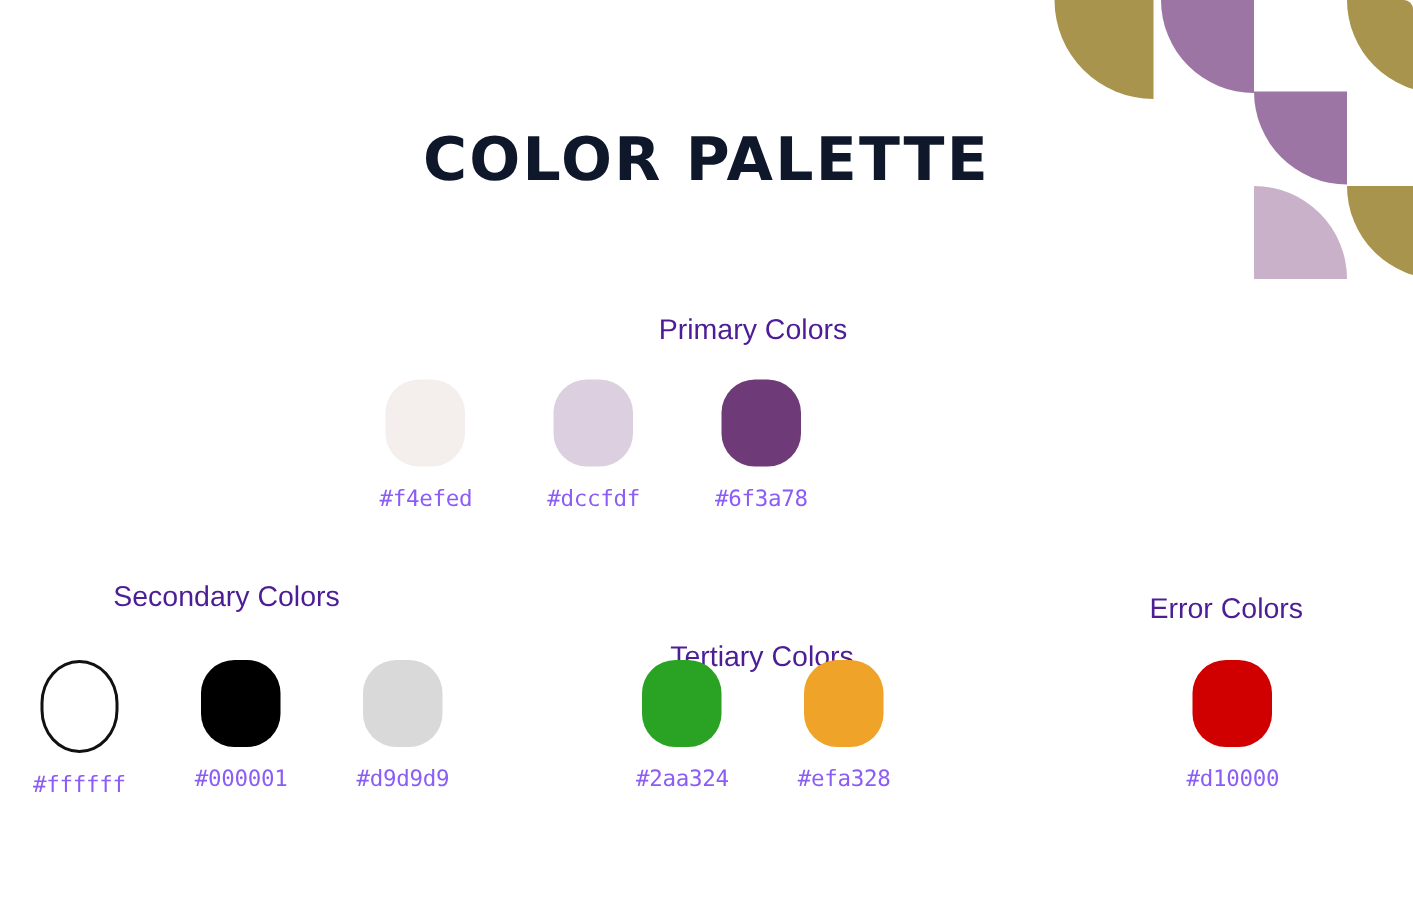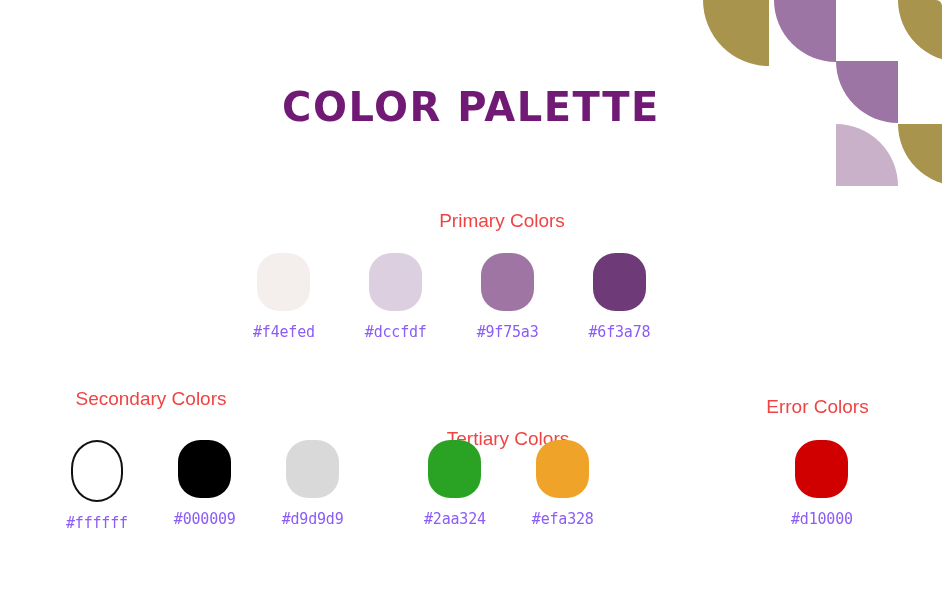--- a/index.html
+++ b/index.html
@@ -39,31 +39,31 @@
   #title {
     position: absolute;
     left: 0;
     top: 84px;
     width: 942px;
     text-align: center;
     font-family: "DejaVu Sans", sans-serif;
     font-size: 40px;
     font-weight: bold;
     letter-spacing: 1.5px;
-    color: #701a75;
+    color: #0f172a;
     white-space: nowrap;
   }
 
   
   .group-heading {
     position: absolute;
     font-family: "Liberation Sans", sans-serif;
     font-size: 19px;
     font-weight: normal;
-    color: #ef4444;
+    color: #4c1d95;
     white-space: nowrap;
     text-align: center;
   }
 
   
   .swatch-row {
     position: absolute;
     display: flex;
     align-items: flex-start;
   }
@@ -115,37 +115,33 @@
       <div class="swatch-row" style="left: 253px; top: 253px; gap: 50px;">
         <div class="swatch-item">
           <div class="swatch-chip" style="background: rgb(244, 239, 237);"></div>
           <div class="swatch-label">#f4efed</div>
         </div>
         <div class="swatch-item">
           <div class="swatch-chip" style="background: rgb(220, 207, 223);"></div>
           <div class="swatch-label">#dccfdf</div>
         </div>
         <div class="swatch-item">
-          <div class="swatch-chip" style="background: rgb(159, 117, 163);"></div>
-          <div class="swatch-label">#9f75a3</div>
-        </div>
-        <div class="swatch-item">
           <div class="swatch-chip" style="background: rgb(111, 58, 120);"></div>
           <div class="swatch-label">#6f3a78</div>
         </div>
       </div>
       <div class="group-heading" style="left: 6px; top: 388px; width: 290px;">Secondary Colors</div>
-      <div class="swatch-row" style="left: 22px; top: 440px; gap: 46px; margin-left: 44px;">
+      <div class="swatch-row" style="left: 22px; top: 440px; gap: 46px;">
         <div class="swatch-item">
           <div class="swatch-chip outlined"></div>
           <div class="swatch-label">#ffffff</div>
         </div>
         <div class="swatch-item">
           <div class="swatch-chip" style="background: rgb(0, 0, 0);"></div>
-          <div class="swatch-label">#000009</div>
+          <div class="swatch-label">#000001</div>
         </div>
         <div class="swatch-item">
           <div class="swatch-chip" style="background: rgb(217, 217, 217);"></div>
           <div class="swatch-label">#d9d9d9</div>
         </div>
       </div>
       <div class="group-heading" style="left: 408px; top: 396px; width: 200px; margin-top: 32px;">Tertiary Colors</div>
       <div class="swatch-row" style="left: 424px; top: 440px; gap: 46px; justify-content: space-between;">
         <div class="swatch-item">
           <div class="swatch-chip" style="background: rgb(42, 163, 36);"></div>

